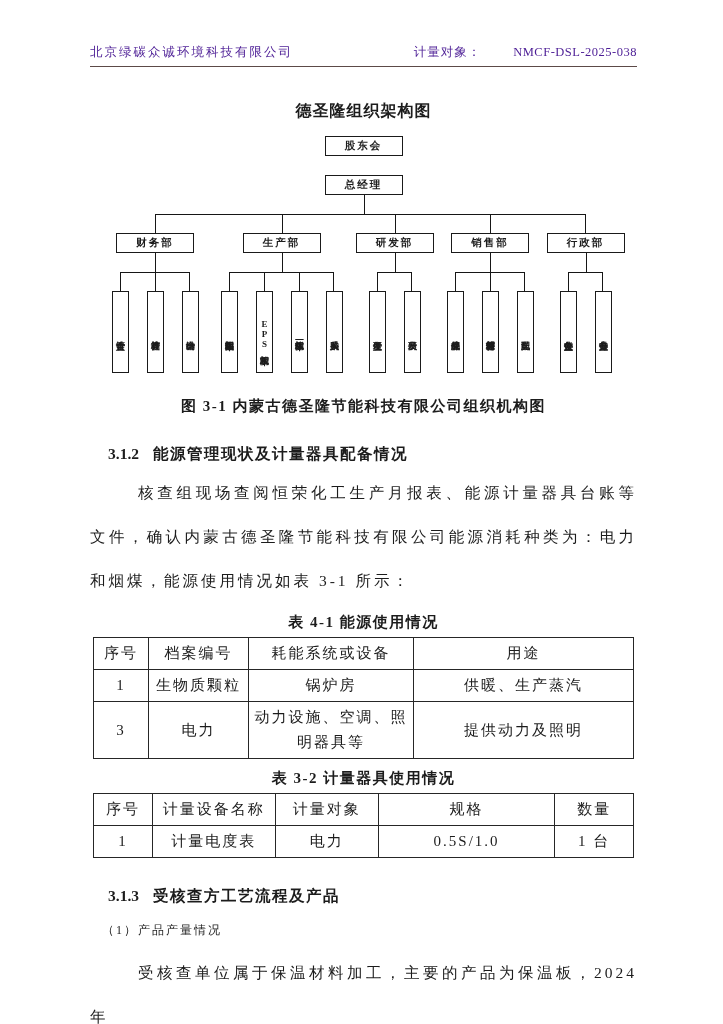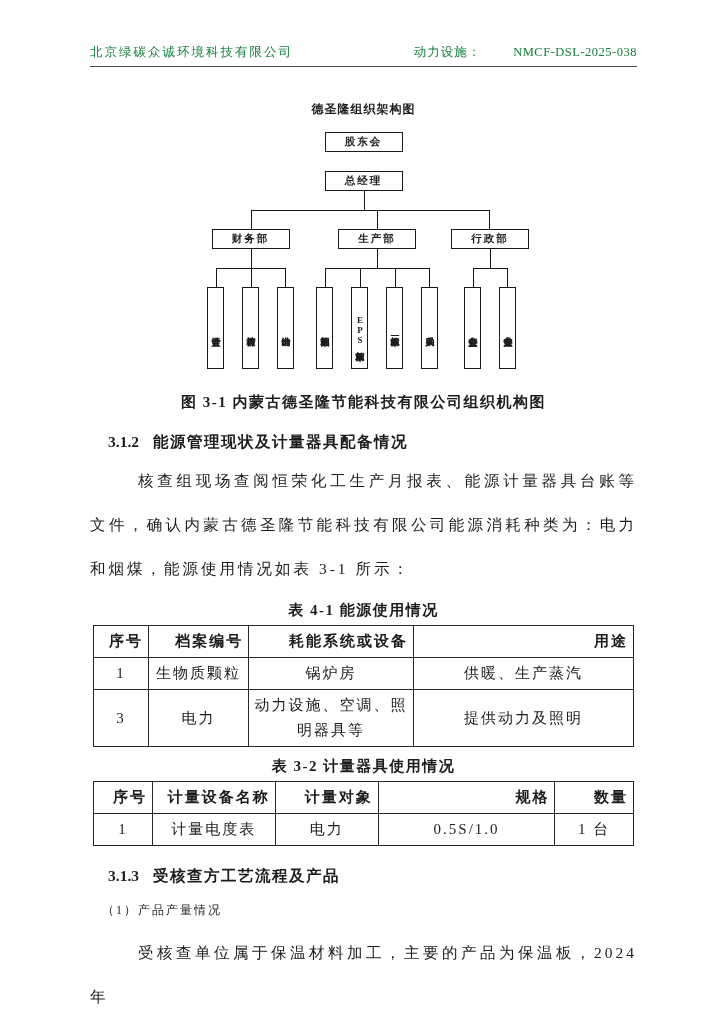--- a/index.html
+++ b/index.html
@@ -8,26 +8,26 @@
     width:723px;height:1024px;
     box-sizing:border-box;
     padding:44px 86px 0 90px;
     background:#fff;
     overflow:hidden;
     font-family:"Liberation Serif","DejaVu Serif",serif;
     color:#1c1c1c;
   }
   
   .hdr{display:flex;justify-content:space-between;align-items:baseline;
-       font-size:12.5px;letter-spacing:2px;color:#15803d;}
+       font-size:12.5px;letter-spacing:2px;color:#4c1d95;}
   .hdr .right{letter-spacing:1px;}
   .hdr .right .no{margin-left:32px;letter-spacing:0.5px;}
   .hdr-rule{border:0;border-bottom:1.6px solid #5c4a48;margin:5px 0 0 0;}
   
-  .chart-title{margin-top:34px;text-align:center;font-size:12px;font-weight:bold;letter-spacing:1px;}
+  .chart-title{margin-top:34px;text-align:center;font-size:16px;font-weight:bold;letter-spacing:1px;}
   .tree-wrap{margin-top:14px;}
   ul.tree, .tree ul{display:flex;justify-content:center;list-style:none;margin:0;padding:0;}
   .tree ul{padding-top:19px;position:relative;}
   .tree ul ul::before{content:'';position:absolute;top:0;left:50%;width:0;height:19px;border-left:1.5px solid #161616;}
   .tree li{display:flex;flex-direction:column;align-items:center;position:relative;padding:19px 4px 0;}
   .tree li::before,.tree li::after{content:'';position:absolute;top:0;right:50%;width:50%;height:19px;border-top:1.5px solid #161616;}
   .tree li::after{right:auto;left:50%;border-left:1.5px solid #161616;}
   .tree li:only-child::before,.tree li:only-child::after{display:none;}
   .tree li:only-child{padding-top:0;justify-content:flex-end;}
   .tree li:first-child::before,.tree li:last-child::after{border:0 none;}
@@ -36,46 +36,46 @@
   .tree li.role{padding:19px 9px 0;}
   .node{box-sizing:border-box;border:1.7px solid #1a1a1a;background:#fff;width:78px;height:20px;
         display:flex;align-items:center;justify-content:center;
         font-size:10.5px;font-weight:bold;letter-spacing:2px;white-space:nowrap;}
   .vnode{box-sizing:border-box;border:1.4px solid #1a1a1a;background:#fff;width:17px;height:82px;
         writing-mode:vertical-rl;text-orientation:upright;
         font-size:9px;font-weight:bold;line-height:15px;
         padding-top:3px;display:flex;justify-content:center;overflow:hidden;}
   .fig-caption{margin-top:24px;text-align:center;font-size:15px;font-weight:bold;letter-spacing:1.5px;}
   
-  .sec-h{margin:20px 0 0 18px;font-size:15.5px;font-weight:bold;letter-spacing:1.5px;}
+  .sec-h{margin:28px 0 0 18px;font-size:15.5px;font-weight:bold;letter-spacing:1.5px;}
   .sec-h .num{letter-spacing:0;margin-right:14px;}
   .para{margin:6px 0 0 0;font-size:15.5px;line-height:44px;letter-spacing:3px;
         text-align:justify;text-indent:48px;}
   .item-line{margin:8px 0 0 12px;font-size:12px;letter-spacing:2px;line-height:30px;}
   
   .tbl-title{margin:10px 0 5px 0;text-align:center;font-size:15px;font-weight:bold;letter-spacing:1.5px;}
   table.doc{border-collapse:collapse;width:calc(100% - 6px);margin:0 3px;table-layout:fixed;}
   table.doc th,table.doc td{border:1.6px solid #262626;text-align:center;vertical-align:middle;
         font-size:15px;letter-spacing:2px;padding:3px 5px;line-height:25px;}
-  table.doc th{font-weight:bold;text-align:right;}
+  table.doc th{font-weight:normal;}
   #table1 th:nth-child(1){width:9%;}  #table1 th:nth-child(2){width:18%;}
   #table1 th:nth-child(3){width:31%;} #table1 th:nth-child(4){width:42%;}
   #table2 th:nth-child(1){width:10%;} #table2 th:nth-child(2){width:23%;}
   #table2 th:nth-child(3){width:19%;} #table2 th:nth-child(4){width:34%;}
   #table2 th:nth-child(5){width:14%;}
 </style>
 </head>
 <body>
 
 <div class="page">
 
   <div class="hdr">
     <span>北京绿碳众诚环境科技有限公司</span>
     <span class="right">
-      <span>动力设施：</span><span class="no">NMCF-DSL-2025-038</span>
+      <span>计量对象：</span><span class="no">NMCF-DSL-2025-038</span>
     </span>
   </div>
   <hr class="hdr-rule">
 
   <div class="chart-title">德圣隆组织架构图</div>
 
   <div class="tree-wrap">
     <ul class="tree" id="org-tree">
         <li>
           <div class="node">股东会</div>
@@ -108,20 +108,45 @@
                     </li>
                     <li class="role">
                       <div class="vnode">一体板车间</div>
                     </li>
                     <li class="role">
                       <div class="vnode">采购员</div>
                     </li>
                   </ul>
                 </li>
                 <li class="dept">
+                  <div class="node">研发部</div>
+                  <ul class="children">
+                    <li class="role">
+                      <div class="vnode">研发主任</div>
+                    </li>
+                    <li class="role">
+                      <div class="vnode">研发员</div>
+                    </li>
+                  </ul>
+                </li>
+                <li class="dept">
+                  <div class="node">销售部</div>
+                  <ul class="children">
+                    <li class="role">
+                      <div class="vnode">成品保管</div>
+                    </li>
+                    <li class="role">
+                      <div class="vnode">原辅材料保管</div>
+                    </li>
+                    <li class="role">
+                      <div class="vnode">配送员</div>
+                    </li>
+                  </ul>
+                </li>
+                <li class="dept">
                   <div class="node">行政部</div>
                   <ul class="children">
                     <li class="role">
                       <div class="vnode">办公室主任</div>
                     </li>
                     <li class="role">
                       <div class="vnode">办公室专员</div>
                     </li>
                   </ul>
                 </li>

